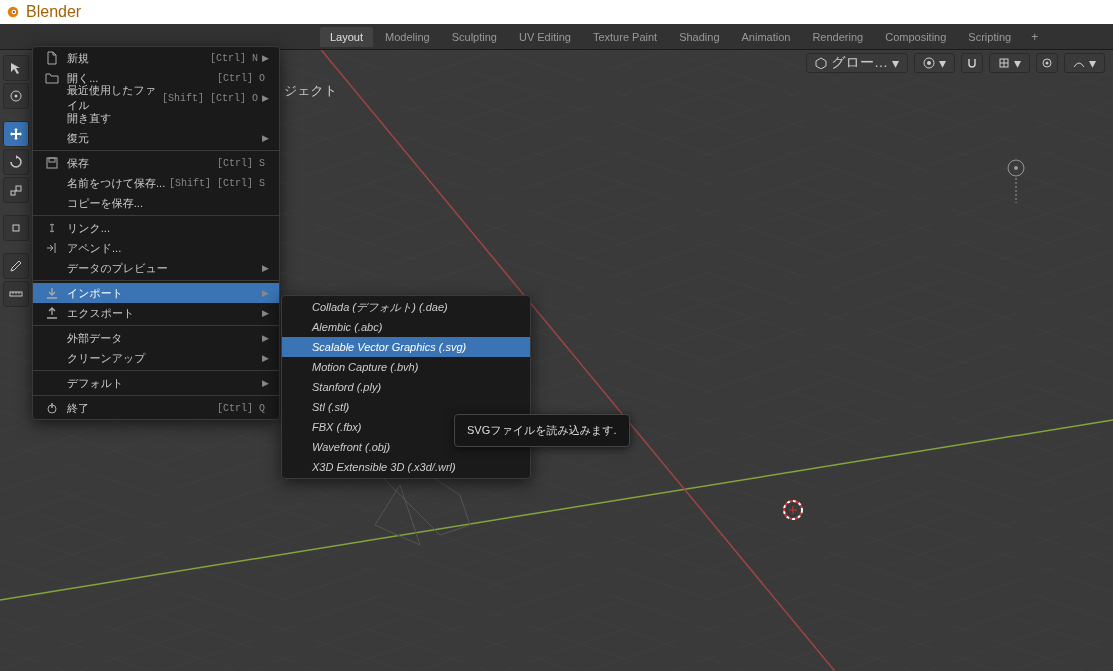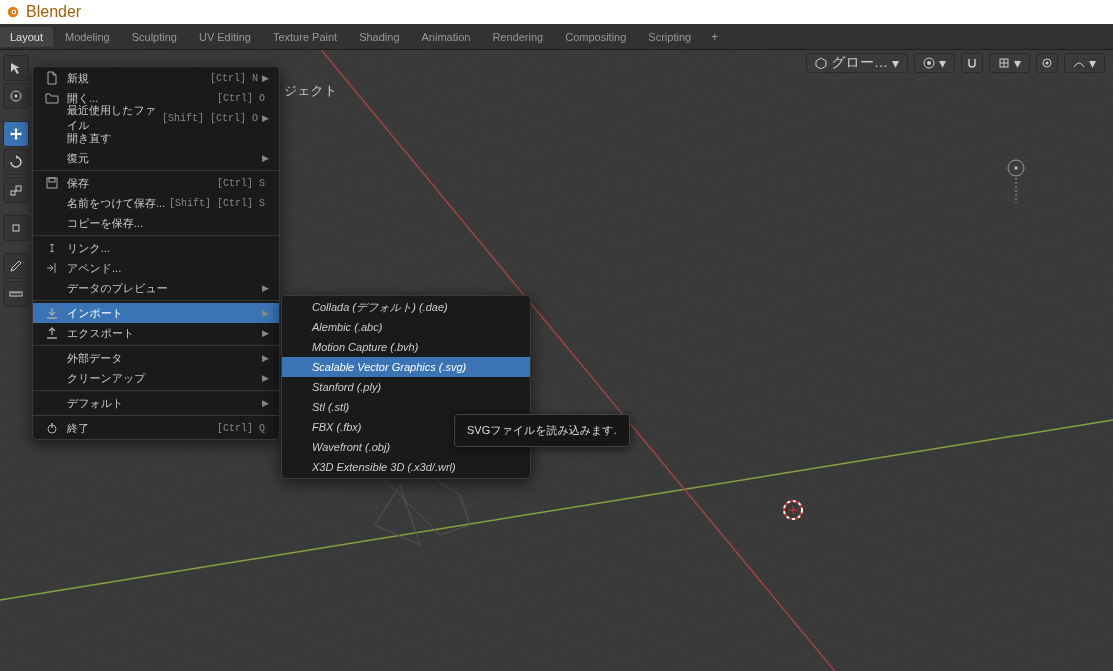--- a/index.html
+++ b/index.html
@@ -6,37 +6,37 @@
 body { width: 1113px; height: 671px; background: #2b2b2b; overflow: hidden; position: relative; }
 
 .title-bar { height: 24px; background: #fff; display: flex; align-items: center; padding: 0 6px; font-size: 16px; color: #a16207; }
 .title-bar .logo { width: 14px; height: 14px; margin-right: 6px; }
 
 .top-menu { height: 26px; background: #1f1f1f; display: flex; align-items: center; border-bottom: 1px solid #0a0a0a; }
 .blender-icon { width: 24px; height: 24px; margin: 0 4px; display: flex; align-items: center; justify-content: center; }
 .menu-item { padding: 4px 8px; color: #c8c8c8; font-size: 11px; cursor: pointer; }
 .menu-item.active { background: #3a74b5; color: #fff; border-radius: 3px; }
 
-.workspace-tabs { height: 26px; background: #323232; display: flex; align-items: center; border-bottom: 1px solid #1a1a1a; position: absolute; top: 24px; left: 0; right: 0; z-index: 1; }
+.workspace-tabs { height: 26px; background: #323232; display: flex; align-items: center; padding-left: 320px; border-bottom: 1px solid #1a1a1a; position: absolute; top: 24px; left: 0; right: 0; z-index: 1; }
 .ws-tab { padding: 4px 10px; color: #989898; font-size: 11px; cursor: pointer; border-radius: 3px 3px 0 0; margin-right: 2px; }
 .ws-tab.active { background: #424242; color: #e0e0e0; }
 .ws-add { padding: 4px 8px; color: #989898; font-size: 12px; cursor: pointer; }
 
 .header-toolbar { position: absolute; top: 50px; right: 8px; height: 26px; display: flex; align-items: center; gap: 6px; z-index: 2; }
 .tb-pill { background: #3a3a3a; border: 1px solid #2a2a2a; border-radius: 3px; padding: 2px 8px; color: #ccc; font-size: 14px; display: flex; align-items: center; gap: 4px; height: 20px; }
 .tb-icon { background: #3a3a3a; border: 1px solid #2a2a2a; border-radius: 3px; width: 22px; height: 20px; display: flex; align-items: center; justify-content: center; color: #ccc; font-size: 10px; }
 
 .viewport { position: absolute; top: 50px; left: 0; right: 0; bottom: 0; background: #3a3a3a; }
 .viewport svg { width: 100%; height: 100%; }
 
 .left-toolbar { position: absolute; top: 55px; left: 3px; width: 26px; z-index: 2; }
 .tool-btn { width: 26px; height: 26px; background: #353535; border: 1px solid #2a2a2a; border-radius: 3px; margin-bottom: 2px; display: flex; align-items: center; justify-content: center; color: #bbb; font-size: 12px; }
 .tool-btn.sel { background: #3a74b5; }
 
-.dropdown-menu { position: absolute; top: 66px; left: 32px; width: 248px; background: #1a1a1a; border: 1px solid #3a3a3a; border-radius: 4px; z-index: 100; box-shadow: 0 4px 16px rgba(0,0,0,0.6); padding: 1px 0; }
+.dropdown-menu { position: absolute; top: 46px; left: 32px; width: 248px; background: #1a1a1a; border: 1px solid #3a3a3a; border-radius: 4px; z-index: 100; box-shadow: 0 4px 16px rgba(0,0,0,0.6); padding: 1px 0; }
 .dd-item { display: flex; align-items: center; padding: 3px 10px; color: #ccc; font-size: 11px; cursor: pointer; height: 20px; }
 .dd-item.highlighted { background: #3a74b5; color: #fff; }
 .dd-icon { width: 18px; height: 16px; margin-right: 6px; display: flex; align-items: center; justify-content: center; color: #aaa; font-size: 11px; }
 .dd-label { flex: 1; }
 .dd-shortcut { color: #888; font-size: 10px; margin-right: 4px; font-family: Liberation Mono, monospace; }
 .dd-arrow { color: #888; font-size: 9px; }
 .dd-sep { height: 1px; background: #3a3a3a; margin: 2px 0; }
 
 .submenu { position: absolute; top: 295px; left: 281px; width: 250px; background: #1a1a1a; border: 1px solid #3a3a3a; border-radius: 4px; z-index: 101; box-shadow: 0 4px 16px rgba(0,0,0,0.6); padding: 1px 0; font-style: italic; }
 .sub-item { display: flex; align-items: center; padding: 3px 12px 3px 30px; color: #ccc; font-size: 11px; cursor: pointer; height: 20px; }
@@ -338,22 +338,22 @@
         </svg>
       </span>
       <span class="dd-label">終了</span>
       <span class="dd-shortcut">[Ctrl] Q</span>
     </div>
   </div>
 
 <div class="submenu" id="import-submenu">
     <div class="sub-item">Collada (デフォルト) (.dae)</div>
     <div class="sub-item">Alembic (.abc)</div>
+    <div class="sub-item highlighted">Scalable Vector Graphics (.svg)</div>
     <div class="sub-item">Motion Capture (.bvh)</div>
-    <div class="sub-item highlighted">Scalable Vector Graphics (.svg)</div>
     <div class="sub-item">Stanford (.ply)</div>
     <div class="sub-item">Stl (.stl)</div>
     <div class="sub-item">FBX (.fbx)</div>
     <div class="sub-item">Wavefront (.obj)</div>
     <div class="sub-item">X3D Extensible 3D (.x3d/.wrl)</div>
   </div>
 
 <div class="tooltip">
   <span>SVGファイルを読み込みます.</span>
 </div>

